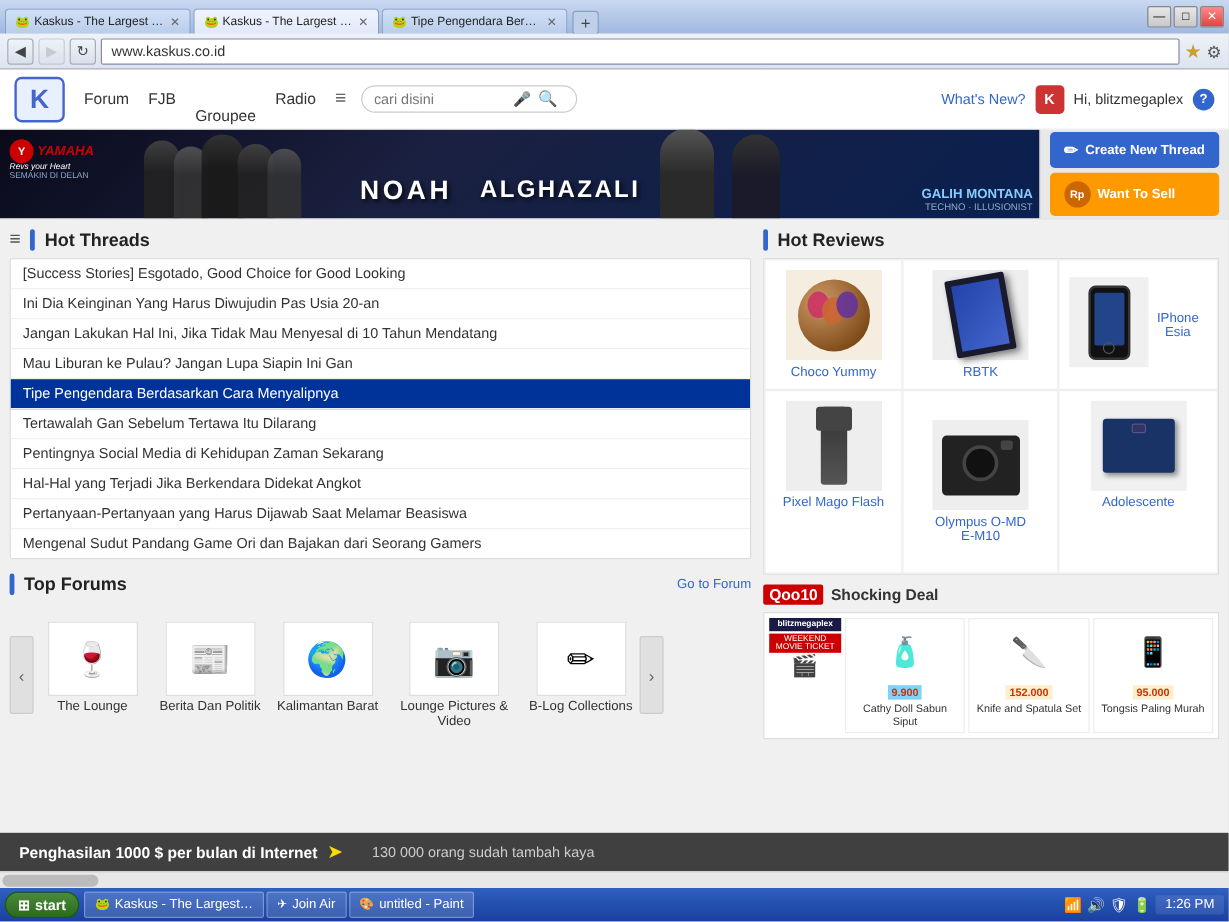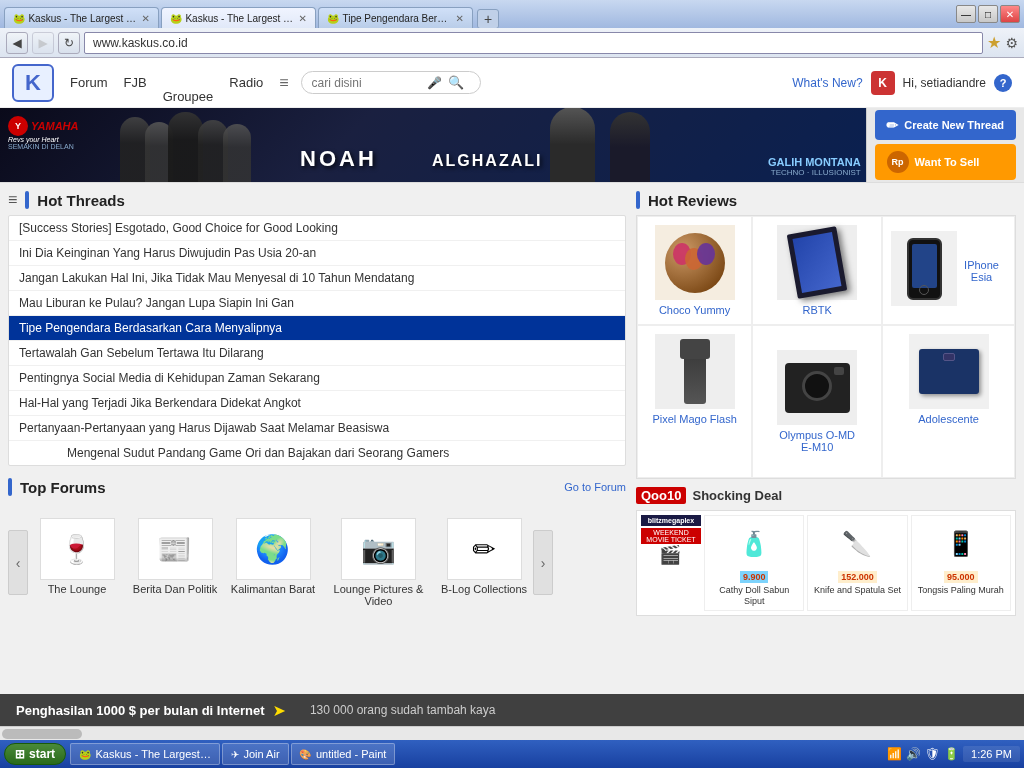--- a/index.html
+++ b/index.html
@@ -61,21 +61,21 @@
       <div style="display:flex; align-items:center; border:1px solid #ccc; border-radius:14px; padding:3px 10px; gap:6px; width:180px;">
         <input style="border: none; outline: none; font-size: 12px; color: rgb(153, 153, 153); width: 110px; background: transparent;" placeholder="cari disini">
         <span style="color:#888; font-size:12px; cursor:pointer;">🎤</span>
         <span style="color:#888; font-size:13px; cursor:pointer;">🔍</span>
       </div>
       <div style="margin-left:auto; display:flex; align-items:center; gap:8px;">
         <a style="font-size:12px; color:#3366cc; cursor:pointer; text-decoration:none;">What's New?</a>
         <div style="width:24px; height:24px; background:#cc3333; border-radius:4px; display:flex; align-items:center; justify-content:center;">
           <span style="color:white; font-size:12px; font-weight:bold;">K</span>
         </div>
-        <span style="font-size:12px; color:#333;">Hi, setiadiandre</span>
+        <span style="font-size:12px; color:#333;">Hi, blitzmegaplex</span>
         <div style="width:18px; height:18px; background:#3366cc; border-radius:50%; display:flex; align-items:center; justify-content:center; cursor:pointer;">
           <span style="color:white; font-size:11px; font-weight:bold;">?</span>
         </div>
       </div>
     </div>
 
     <div style="display:flex; height:75px; border-bottom:1px solid #ddd; overflow:hidden;">
       <div style="flex:1; background:linear-gradient(135deg,#0a0a1a 0%,#1a2040 40%,#0a2050 100%); position:relative; display:flex; align-items:center; overflow:hidden;">
 
         <div style="position:absolute; top:8px; left:8px; display:flex; flex-direction:column;">
@@ -88,21 +88,21 @@
         </div>
 
         <div style="position:absolute; left:120px; bottom:0; display:flex; gap:-5px; align-items:flex-end;">
           <div style="width:30px; height:65px; background:linear-gradient(to top, #222 60%, #444); border-radius:15px 15px 0 0; opacity:0.9;"></div>
           <div style="width:28px; height:60px; background:linear-gradient(to top, #333 60%, #555); border-radius:14px 14px 0 0; opacity:0.9; margin-left:-5px;"></div>
           <div style="width:35px; height:70px; background:linear-gradient(to top, #1a1a1a 60%, #333); border-radius:17px 17px 0 0; opacity:0.95; margin-left:-5px;"></div>
           <div style="width:30px; height:62px; background:linear-gradient(to top, #222 60%, #444); border-radius:15px 15px 0 0; opacity:0.9; margin-left:-5px;"></div>
           <div style="width:28px; height:58px; background:linear-gradient(to top, #333 60%, #555); border-radius:14px 14px 0 0; opacity:0.85; margin-left:-5px;"></div>
         </div>
         <span style="position:absolute; left:300px; bottom:10px; color:white; font-size:22px; font-weight:bold; letter-spacing:3px; text-shadow:2px 2px 4px rgba(0,0,0,0.8);">NOAH</span>
-        <span style="position:absolute; left:432px; bottom:12px; color:white; font-size:16px; font-weight:bold; letter-spacing:2px; text-shadow:2px 2px 4px rgba(0,0,0,0.8);">ALGHAZALI</span>
+        <span style="position:absolute; left:400px; bottom:12px; color:white; font-size:20px; font-weight:bold; letter-spacing:2px; text-shadow:2px 2px 4px rgba(0,0,0,0.8);">ALGHAZALI</span>
 
         <div style="position:absolute; left:550px; bottom:0; width:45px; height:75px; background:linear-gradient(to top, #2a2a2a 50%, #555); border-radius:22px 22px 0 0;"></div>
         <div style="position:absolute; left:610px; bottom:0; width:40px; height:70px; background:linear-gradient(to top, #1a1a2a 50%, #333); border-radius:20px 20px 0 0;"></div>
         <div style="position:absolute; right:5px; bottom:5px; text-align:right;">
           <div style="color:#88ccff; font-size:11px; font-weight:bold;">GALIH MONTANA</div>
           <div style="color:#88aacc; font-size:8px;">TECHNO · ILLUSIONIST</div>
         </div>
       </div>
 
       <div style="background:#e8e8e8; padding:6px 8px; display:flex; flex-direction:column; gap:4px; justify-content:center; border-left:1px solid #ccc;">
@@ -149,21 +149,21 @@
             <div style="padding:5px 10px; border-bottom:1px solid #f0f0f0; cursor:pointer;">
               <span style="color:#333; font-size:12px;">Pentingnya Social Media di Kehidupan Zaman Sekarang</span>
             </div>
             <div style="padding:5px 10px; border-bottom:1px solid #f0f0f0; cursor:pointer;">
               <span style="color:#333; font-size:12px;">Hal-Hal yang Terjadi Jika Berkendara Didekat Angkot</span>
             </div>
             <div style="padding:5px 10px; border-bottom:1px solid #f0f0f0; cursor:pointer;">
               <span style="color:#333; font-size:12px;">Pertanyaan-Pertanyaan yang Harus Dijawab Saat Melamar Beasiswa</span>
             </div>
             <div style="padding:5px 10px; cursor:pointer;">
-              <span style="color:#333; font-size:12px;margin-left:48px;">Mengenal Sudut Pandang Game Ori dan Bajakan dari Seorang Gamers</span>
+              <span style="color:#333; font-size:12px;">Mengenal Sudut Pandang Game Ori dan Bajakan dari Seorang Gamers</span>
             </div>
           </div>
         </div>
 
         <div style="margin-top:4px;">
           <div style="display:flex; align-items:center; justify-content:space-between; margin-bottom:22px;">
             <div style="display:flex; align-items:center; gap:8px;">
               <div style="width:4px; height:18px; background:#3366cc; border-radius:2px;"></div>
               <span style="font-size:15px; font-weight:bold; color:#222;">Top Forums</span>
             </div>

